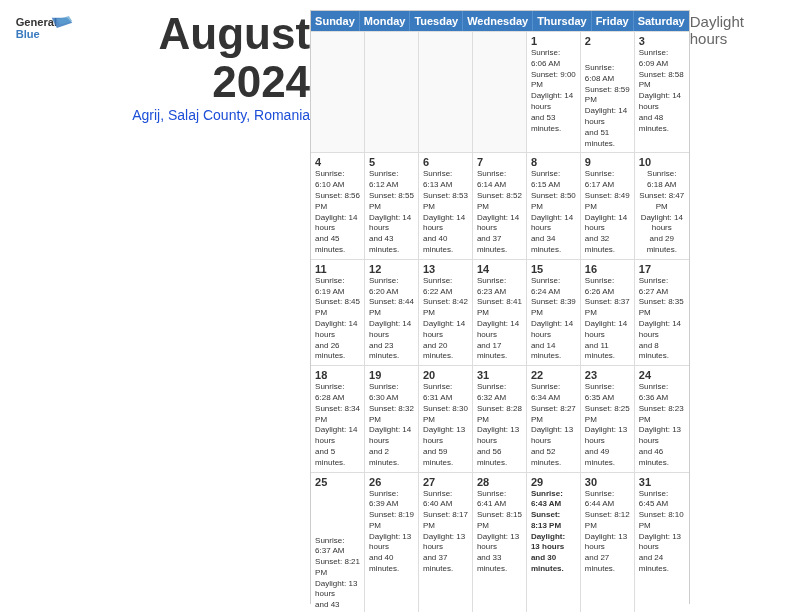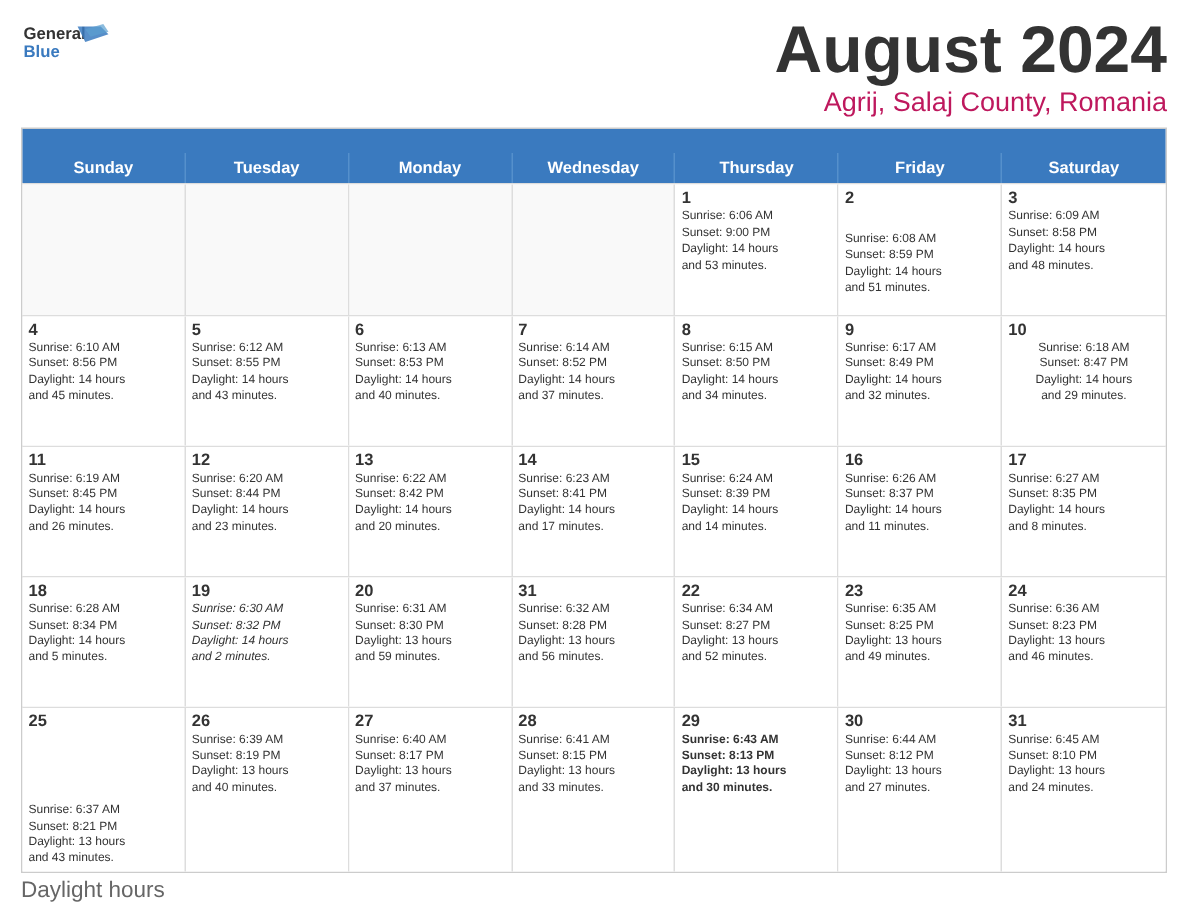--- a/index.html
+++ b/index.html
@@ -8,60 +8,58 @@
       background: #fff;
       width: 792px;
       height: 612px;
       overflow: hidden;
     }
     .page {
       width: 792px;
       height: 612px;
       padding: 10px 14px 8px 14px;
       display: flex;
-      flex-direction: column;
     }
     .header {
       display: flex;
       justify-content: space-between;
       align-items: flex-start;
       margin-bottom: 6px;
     }
     .title-block {
       text-align: right;
     }
     .main-title {
       font-size: 44px;
       font-weight: bold;
       color: #333;
       line-height: 1.1;
     }
     .sub-title {
-      font-size: 18px;
-      color: #be185d;
+      font-size: 14px;
+      color: #1d4ed8;
     }
     .calendar {
       flex: 1;
       display: flex;
       flex-direction: column;
       border: 1px solid #ccc;
     }
     .cal-header {
       display: grid;
       grid-template-columns: repeat(7, 1fr);
       background: #3a7abf;
     }
     .cal-header-cell {
       color: #fff;
       font-size: 11px;
       font-weight: bold;
       padding: 4px 4px;
       text-align: center;
       border-right: 1px solid #5590cc;
-      margin-top: 16px;
     }
     .cal-header-cell:last-child { border-right: none; }
     .cal-body {
       flex: 1;
       display: flex;
       flex-direction: column;
     }
     .cal-row {
       flex: 1;
       display: grid;
@@ -117,22 +115,22 @@
     </div>
     <div class="title-block">
       <div class="main-title">August 2024</div>
       <div class="sub-title">Agrij, Salaj County, Romania</div>
     </div>
   </div>
 
   <div class="calendar">
     <div class="cal-header">
     <div class="cal-header-cell">Sunday</div>
+        <div class="cal-header-cell">Monday</div>
         <div class="cal-header-cell">Tuesday</div>
-        <div class="cal-header-cell">Monday</div>
         <div class="cal-header-cell">Wednesday</div>
         <div class="cal-header-cell">Thursday</div>
         <div class="cal-header-cell">Friday</div>
         <div class="cal-header-cell">Saturday</div>
       </div>
     <div class="cal-body">
     <div class="cal-row">
           <div class="cal-cell empty"></div>
           <div class="cal-cell empty"></div>
           <div class="cal-cell empty"></div>
@@ -264,21 +262,21 @@
         <div class="cal-row">
           <div class="cal-cell">
             <span class="day-num">18</span>
             <div class="info" style="white-space: pre-line;">Sunrise: 6:28 AM
 Sunset: 8:34 PM
 Daylight: 14 hours
 and 5 minutes.</div>
           </div>
           <div class="cal-cell">
             <span class="day-num">19</span>
-            <div class="info" style="white-space: pre-line; font-style: italic;">Sunrise: 6:30 AM
+            <div class="info" style="white-space: pre-line;">Sunrise: 6:30 AM
 Sunset: 8:32 PM
 Daylight: 14 hours
 and 2 minutes.</div>
           </div>
           <div class="cal-cell">
             <span class="day-num">20</span>
             <div class="info" style="white-space: pre-line;">Sunrise: 6:31 AM
 Sunset: 8:30 PM
 Daylight: 13 hours
 and 59 minutes.</div>

